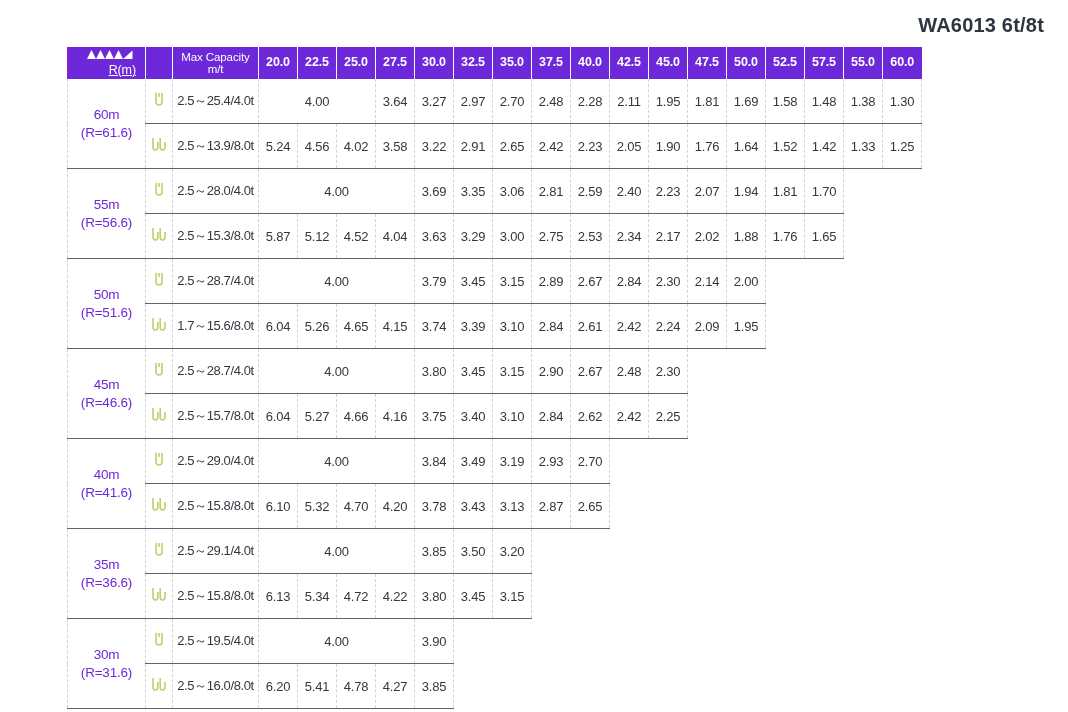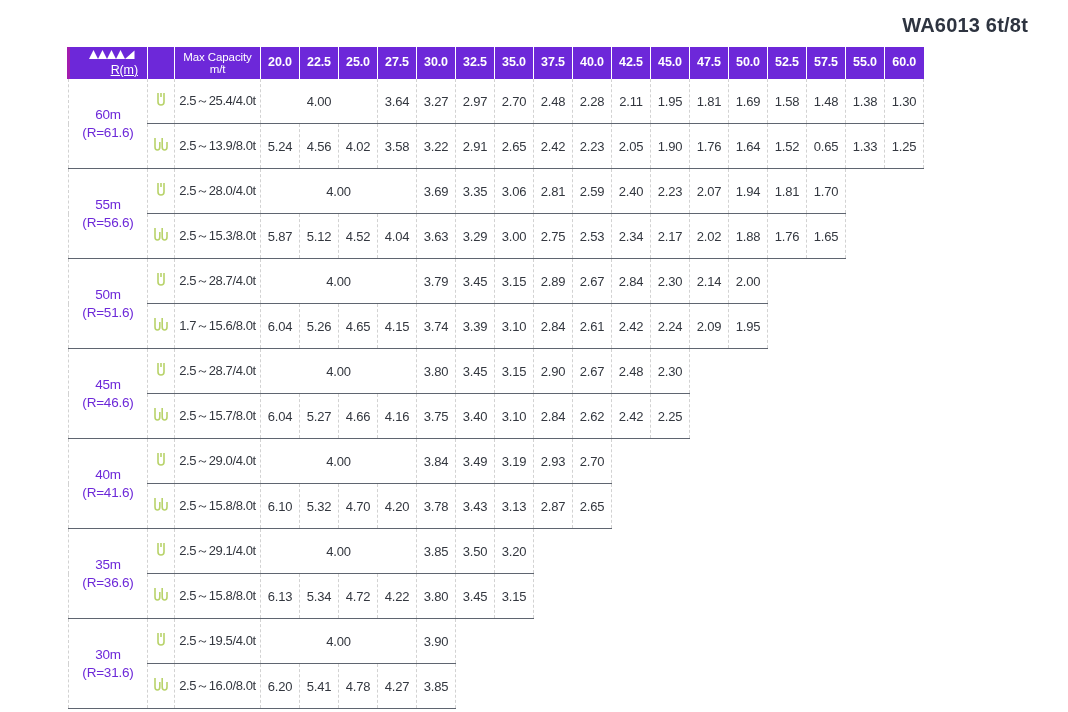--- a/index.html
+++ b/index.html
@@ -8,21 +8,21 @@
     width:1068px;height:712px;
     background:#ffffff;
     font-family:"Liberation Sans","DejaVu Sans",sans-serif;
     color:#2c3038;
     position:relative;
     overflow:hidden;
     -webkit-font-smoothing:antialiased;
   }
   #page-title{
     position:absolute;
-    right:40px;
+    right:24px;
     top:14px;
     font-size:20px;
     font-weight:bold;
     letter-spacing:.2px;
     color:#2e3440;
     white-space:nowrap;
     margin-left:45px;
   }
   #chart-wrap{
     position:absolute;
@@ -119,21 +119,21 @@
   tr.r-bot td{border-bottom:1px solid #5f6570;}
   tr.r-top td.val,tr.r-top td.cap,tr.r-top td.hook{
     border-bottom:1px solid #5f6570;
   }
   tr.r-bot td.val,tr.r-bot td.cap,tr.r-bot td.hook{
     border-bottom:1px solid #5f6570;
   }
   tr.r-top td.empty,tr.r-bot td.empty{border-bottom:none;}
   
   td.boom{border-left:1px dashed #d2d2d2;}
-  thead th.th-rm{border-left:3px solid #a21caf;text-decoration:underline;}
+  thead th.th-rm{border-left:1px solid #a21caf;text-decoration:underline;}
   
   .hookglyph{display:inline-block;line-height:0;}
 </style>
 </head>
 <body>
 
 <div id="page-title">WA6013 6t/8t</div>
 
 <div id="chart-wrap">
   <table class="loadchart">
@@ -216,21 +216,21 @@
           <td class="val">3.22</td>
           <td class="val">2.91</td>
           <td class="val">2.65</td>
           <td class="val">2.42</td>
           <td class="val">2.23</td>
           <td class="val">2.05</td>
           <td class="val">1.90</td>
           <td class="val">1.76</td>
           <td class="val">1.64</td>
           <td class="val">1.52</td>
-          <td class="val">0.65</td>
+          <td class="val">1.42</td>
           <td class="val">1.33</td>
           <td class="val">1.25</td>
         </tr>
         <tr class="r-top">
           <td class="boom" rowspan="2">
             <span class="b-len">55m</span>
             <span class="b-rad">(R=56.6)</span>
           </td>
           <td class="hook"><span class="hookglyph"><svg width="11" height="15" viewBox="0 0 11 15">
                 <path d="M2 1 L2 10 Q2 13 5 13 Q8 13 8 10 L8 1" stroke="#b8d36a" stroke-width="1.6" fill="none"></path>

